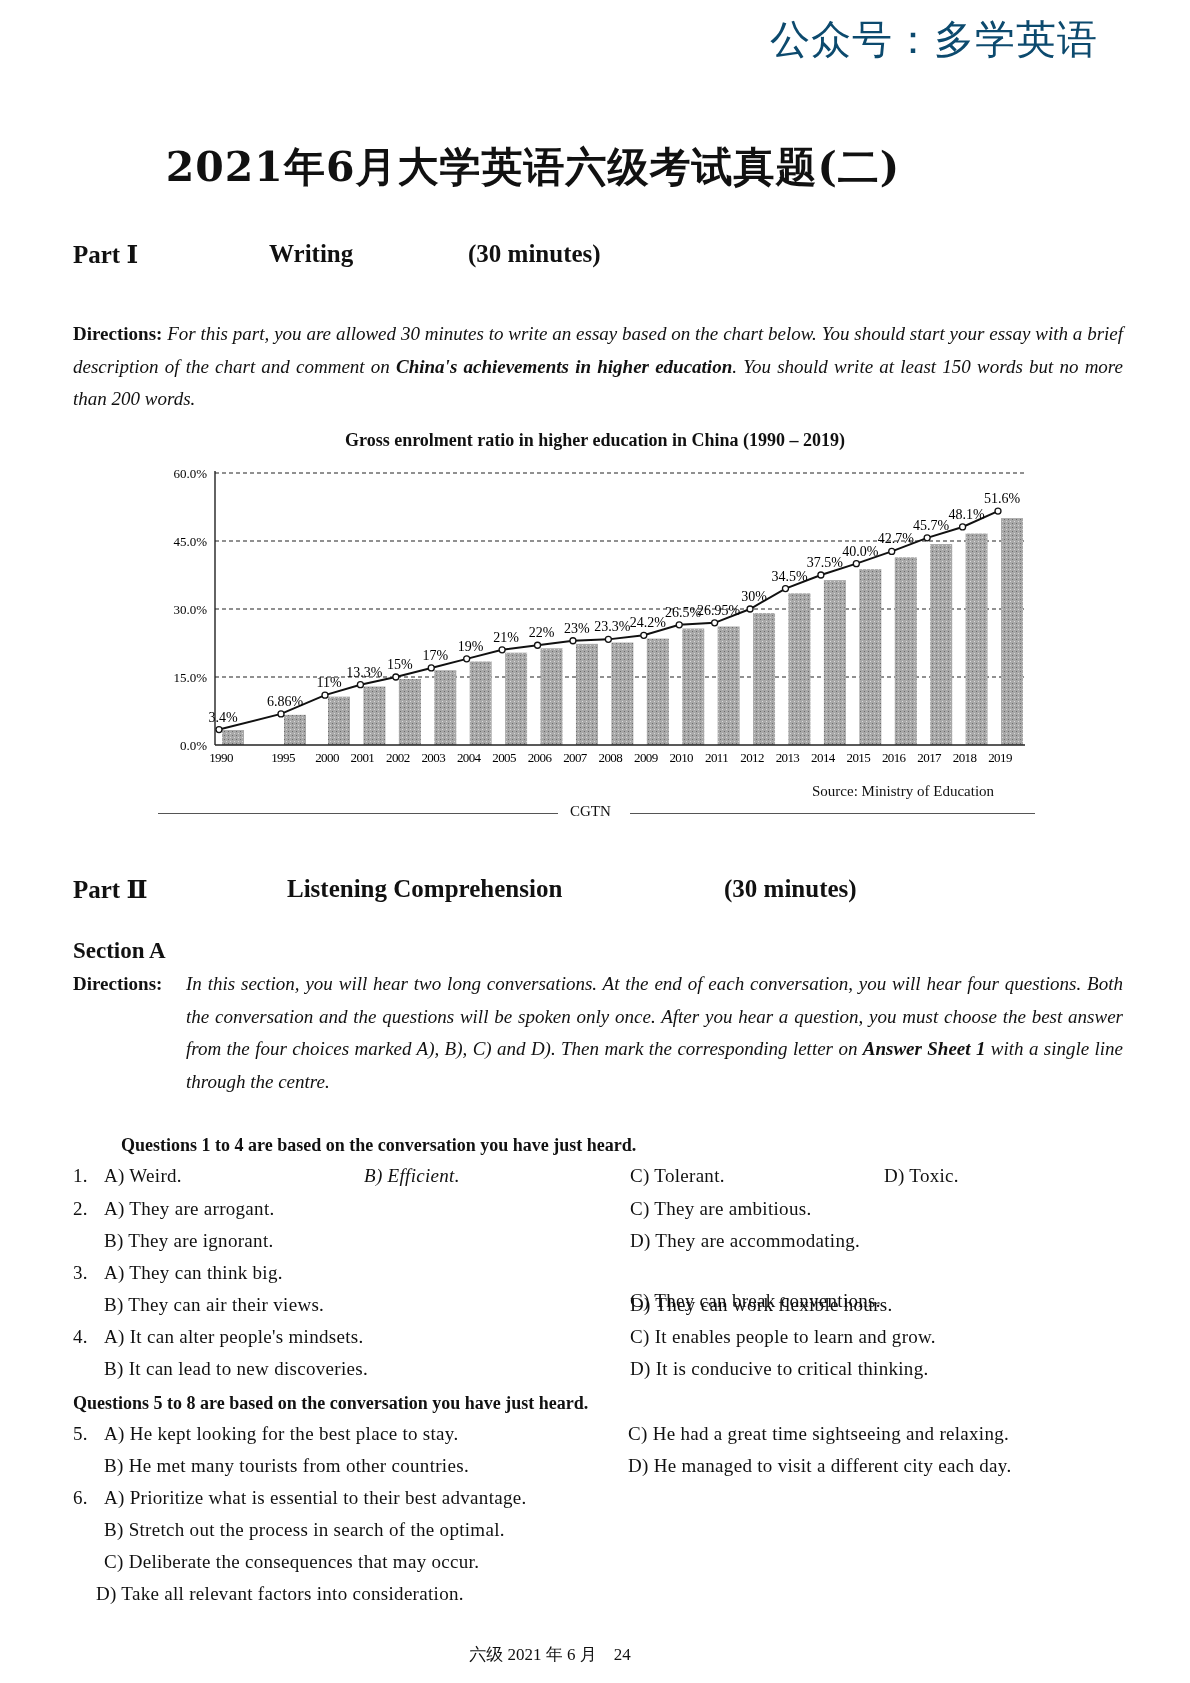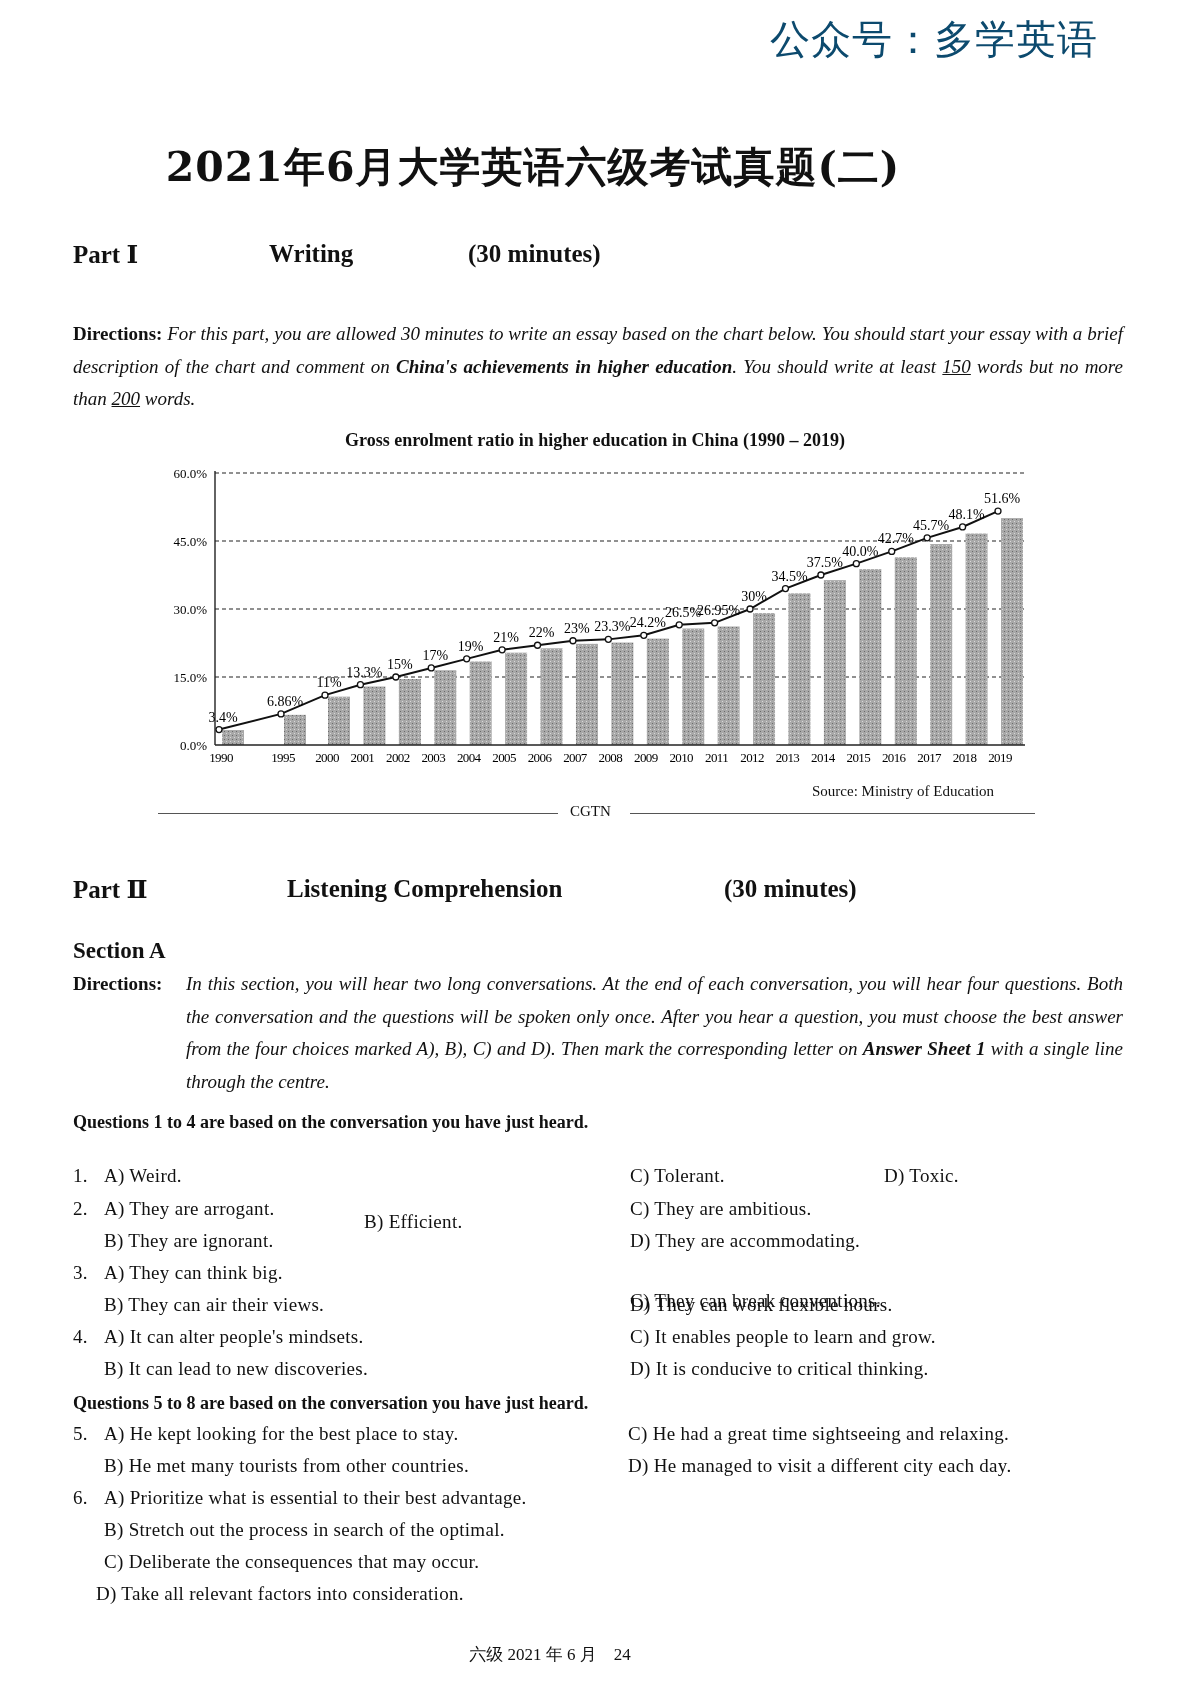--- a/index.html
+++ b/index.html
@@ -4,21 +4,21 @@
 <style>
   html, body { margin: 0; padding: 0; background: #ffffff; }
   body { width: 1190px; height: 1683px; position: relative; overflow: hidden; color: #111; font-family: "Liberation Serif", "DejaVu Serif", serif; }
   .watermark { position: absolute; left: 770px; top: 12px; font-family: "DejaVu Sans", sans-serif; font-size: 40px; color: #0c4a6e; letter-spacing: 1px; }
   .title { position: absolute; left: 0; width: 1066px; top: 140px; text-align: center; font-size: 41px; font-weight: bold; font-family: "DejaVu Serif", serif; letter-spacing: 1px; }
   .part-head { position: absolute; font-size: 25px; font-weight: bold; }
   .part-head span { position: absolute; white-space: nowrap; }
   .para { position: absolute; left: 73px; width: 1050px; font-size: 19px; line-height: 32.5px; font-style: italic; text-align: justify; }
   .para .bi { font-weight: bold; font-style: italic; }
   .para .lbl { font-style: normal; font-weight: bold; }
-  .u { text-decoration: underline; }
+  .u { }
   .chart-title { position: absolute; left: 0; width: 1190px; top: 430px; text-align: center; font-size: 18px; font-weight: bold; }
   svg.chart { position: absolute; left: 140px; top: 455px; }
   .source { position: absolute; left: 812px; top: 783px; font-size: 15px; }
   .cgtn-line { position: absolute; top: 813px; height: 1px; background: #555; }
   .cgtn { position: absolute; left: 570px; top: 803px; font-size: 15px; }
   .section { position: absolute; left: 73px; top: 938px; font-size: 23px; font-weight: bold; }
   .dir2 { position: absolute; left: 73px; top: 968px; width: 1050px; font-size: 19px; line-height: 32.5px; }
   .dir2 .lbl { font-weight: bold; position: absolute; left: 0; top: 0; }
   .dir2 .txt { margin-left: 113px; font-style: italic; text-align: justify; display: block; }
   .dir2 .txt b { font-style: italic; }
@@ -180,25 +180,25 @@
   <span style="left:651px;">(30 minutes)</span>
 </div>
 
 <div class="section">Section A</div>
 
 <div class="dir2">
   <span class="lbl">Directions:</span>
   <span class="txt"><span>In this section, you will hear two long conversations. At the end of each conversation, you will hear four questions. Both the conversation and the questions will be spoken only once. After you hear a question, you must choose the best answer from the four choices marked A), B), C) and D). Then mark the corresponding letter on </span><b>Answer Sheet 1</b><span> with a single line through the centre.</span></span>
 </div>
 
-<div class="qhead" style="top:1112px;">Questions 1 to 4 are based on the conversation you have just heard.</div>
+<div class="qhead" style="top:1135px;margin-left:48px;">Questions 1 to 4 are based on the conversation you have just heard.</div>
 
 <div class="q" style="left:73px; top:1165px;">1.</div>
 <div class="q" style="left:104px; top:1165px;">A) Weird.</div>
-<div class="q" style="left:364px; top:1211px;">B) Efficient.</div>
+<div class="q" style="left:364px; top:1165px;font-style:italic;">B) Efficient.</div>
 <div class="q" style="left:630px; top:1165px;">C) Tolerant.</div>
 <div class="q" style="left:884px; top:1165px;">D) Toxic.</div>
 
 <div class="q" style="left:73px; top:1198px;">2.</div>
 <div class="q" style="left:104px; top:1198px;">A) They are arrogant.</div>
 <div class="q" style="left:630px; top:1198px;">C) They are ambitious.</div>
 <div class="q" style="left:104px; top:1230px;">B) They are ignorant.</div>
 <div class="q" style="left:630px; top:1230px;">D) They are accommodating.</div>
 
 <div class="q" style="left:73px; top:1262px;">3.</div>

